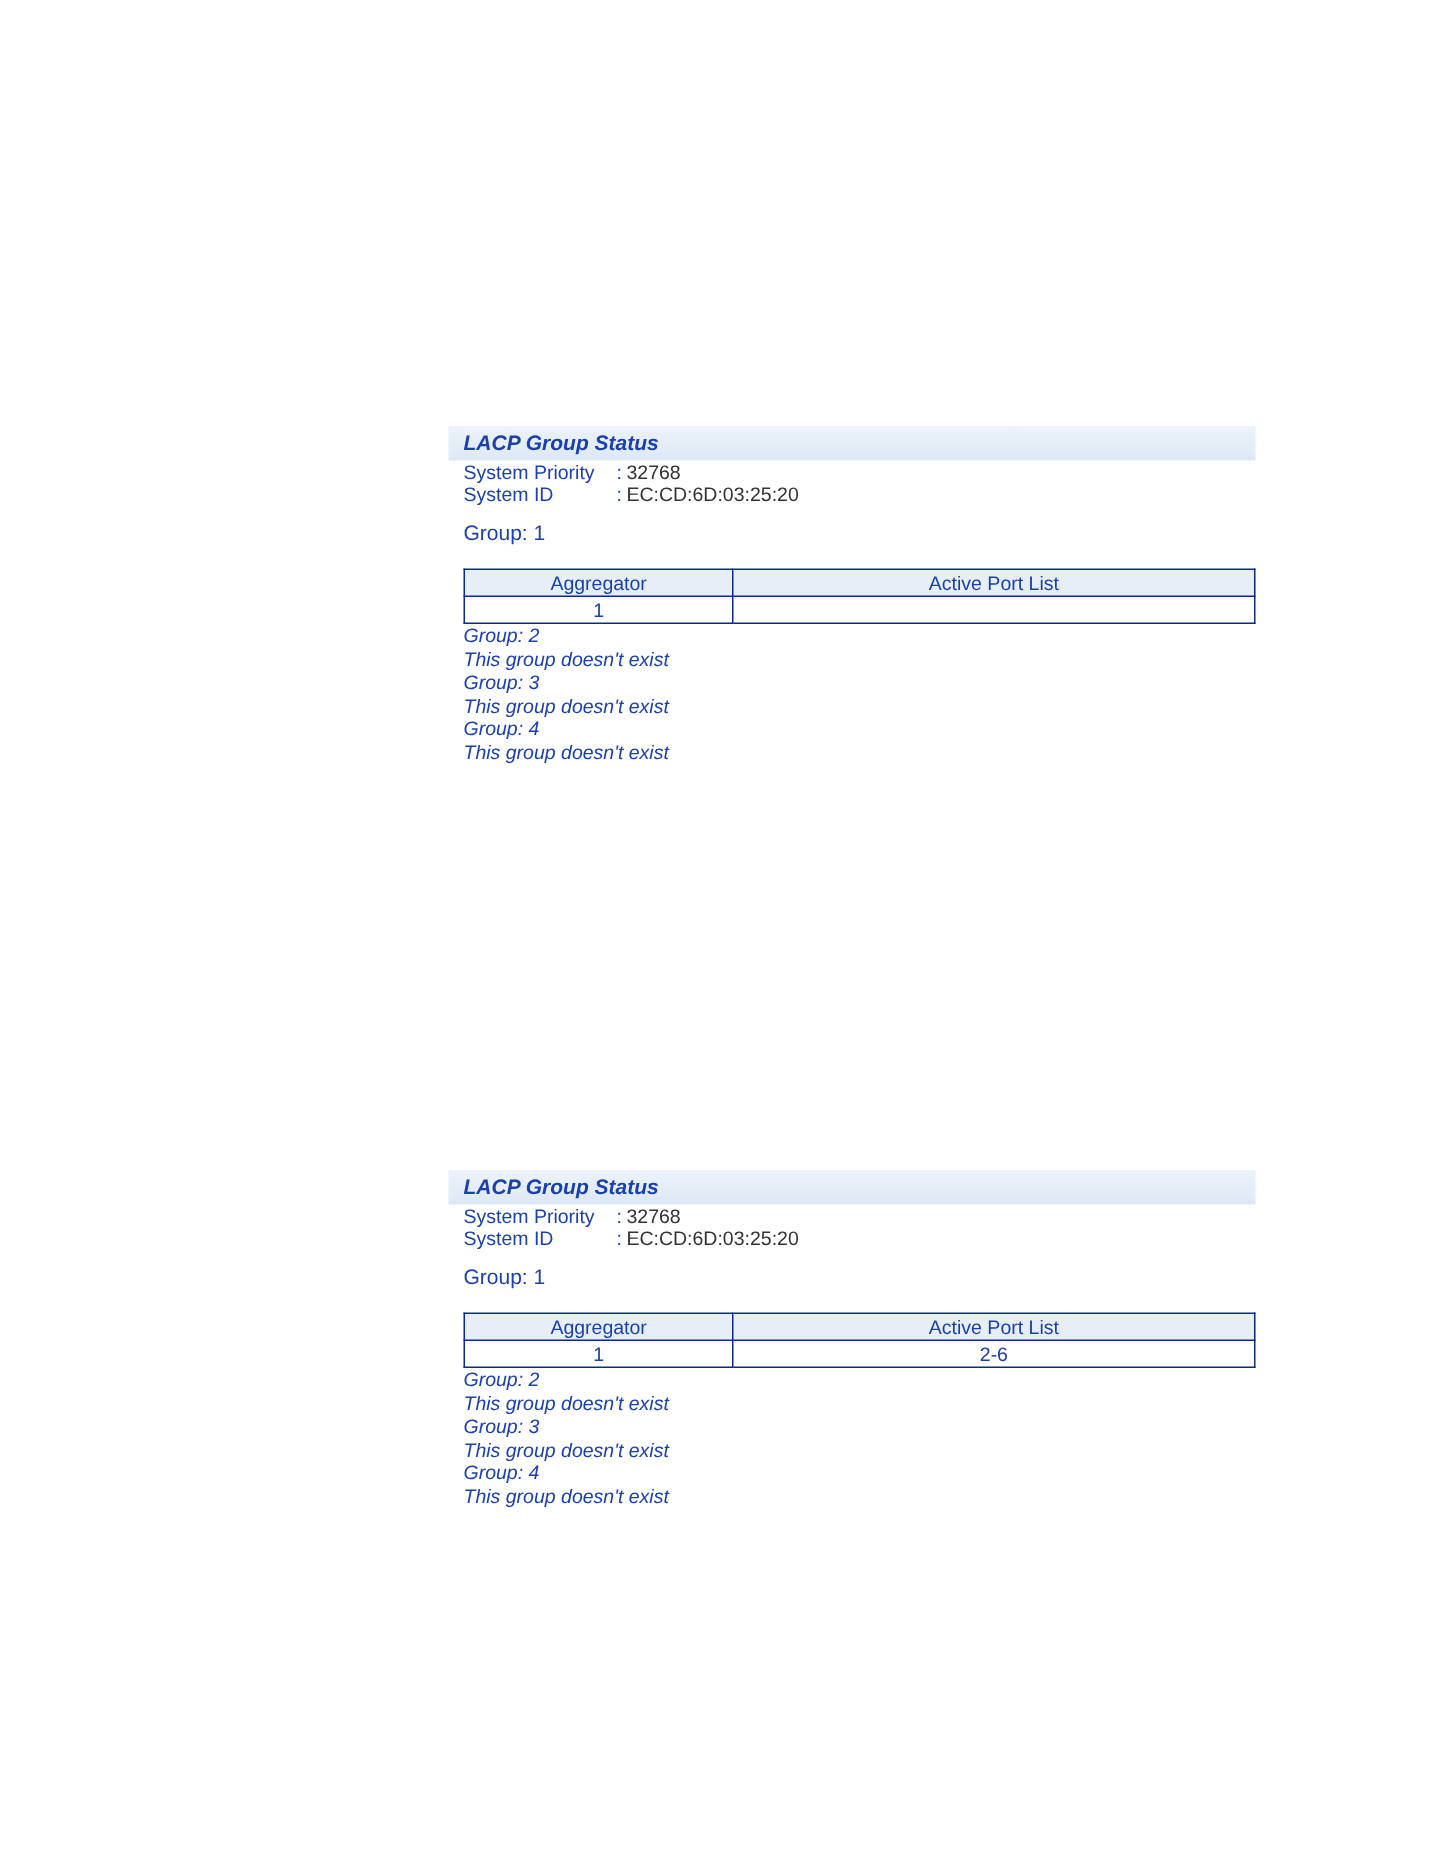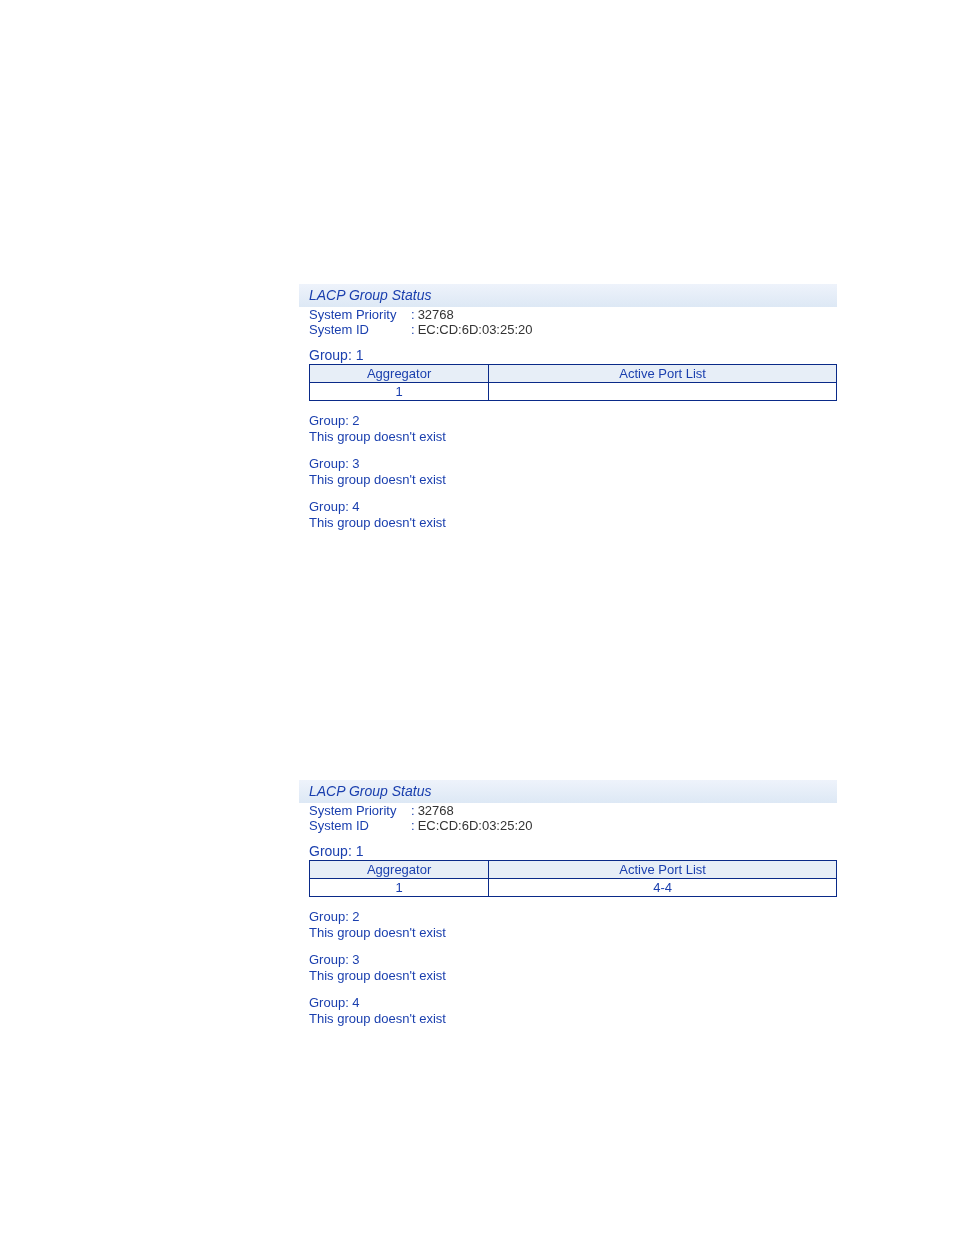--- a/index.html
+++ b/index.html
@@ -18,21 +18,21 @@
   .panel {
     position: absolute;
     left: 299px;
     width: 538px;
   }
   .panel.first { top: 284px; }
   .panel.second { top: 780px; }
   .title-bar {
     background: linear-gradient(#eef3fb, #dde8f5);
     padding: 3px 10px 4px 10px;
-    font-weight: normal;
+    font-weight: bold;
     font-style: italic;
     color: #1a3fae;
     font-size: 14px;
   }
   .info-row {
     font-size: 13px;
     color: #1a3fae;
     margin-top: 0;
     padding-left: 10px;
   }
@@ -51,21 +51,21 @@
   .group-label {
     font-size: 14px;
     color: #1a3fae;
     margin-top: 10px;
     padding-left: 10px;
   }
   table.grp {
     border-collapse: collapse;
     width: calc(100% - 10px);
     margin-left: 10px;
-    margin-top: 1px;
+    margin-top: 16px;
     font-size: 13px;
   }
   table.grp th {
     background: #e7eef7;
     color: #1a3fae;
     font-weight: normal;
     border: 1px solid #0a2a88;
     padding: 1px 4px;
     text-align: center;
   }
@@ -74,22 +74,23 @@
     color: #1a3fae;
     text-align: center;
     padding: 1px 4px;
     background: #ffffff;
   }
   table.grp th.agg, table.grp td.agg { width: 34%; }
   .noexist {
     font-size: 13px;
     color: #1a3fae;
     padding-left: 10px;
-    margin-top: 12px;
+    margin-top: 0;
     line-height: 1.2;
+    font-style: italic;
   }
 </style>
 </head>
 <body>
 
 <div class="page">
 
   <div class="panel first">
     <div class="title-bar">LACP Group Status</div>
 
@@ -140,21 +141,21 @@
 
     <div class="group-label">Group: 1</div>
     <table class="grp">
       <tbody>
           <tr>
         <th class="agg">Aggregator</th>
         <th>Active Port List</th>
       </tr>
       <tr>
         <td class="agg">1</td>
-        <td>4-4</td>
+        <td>2-6</td>
       </tr>
     </tbody>
       </table>
 
     <div class="noexist">
       <div>Group: 2</div>
       <div>This group doesn't exist</div>
     </div>
     <div class="noexist">
       <div>Group: 3</div>

